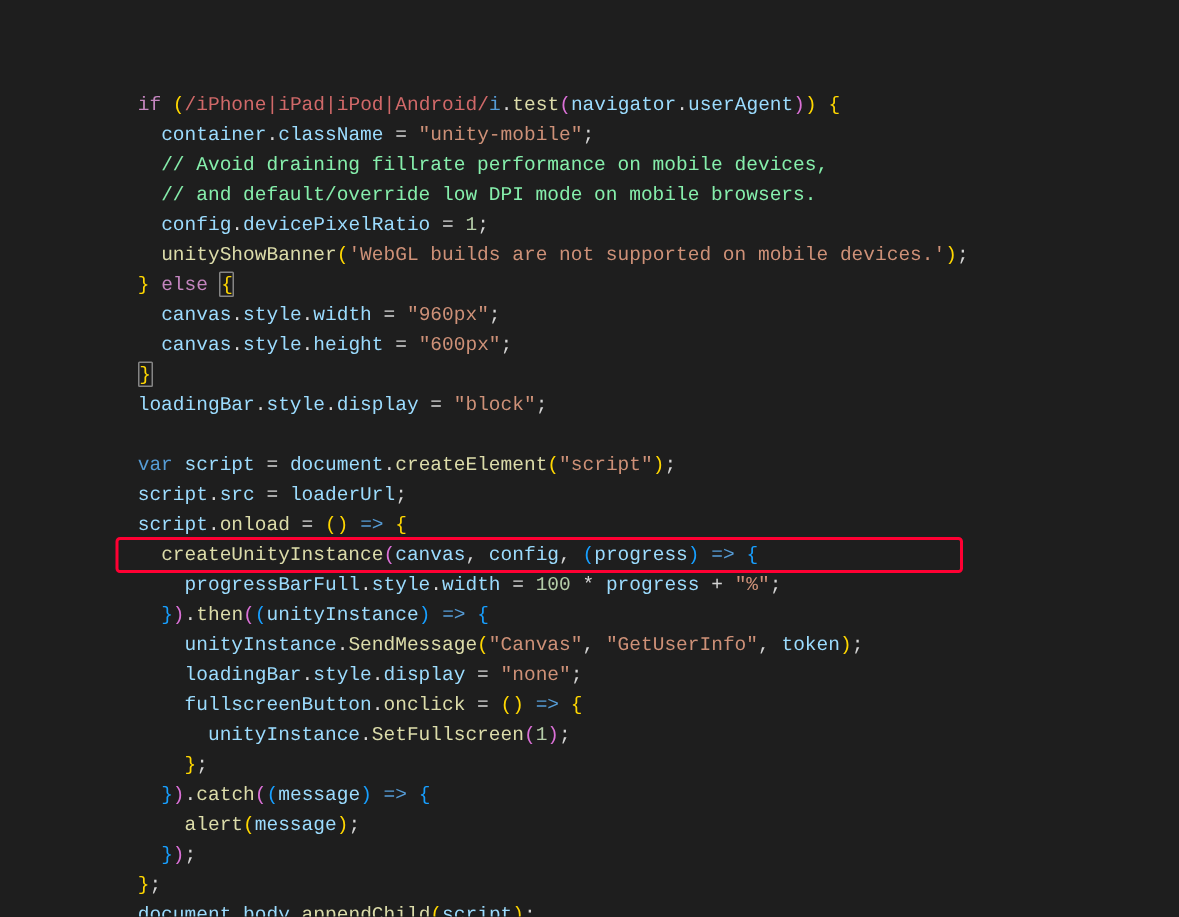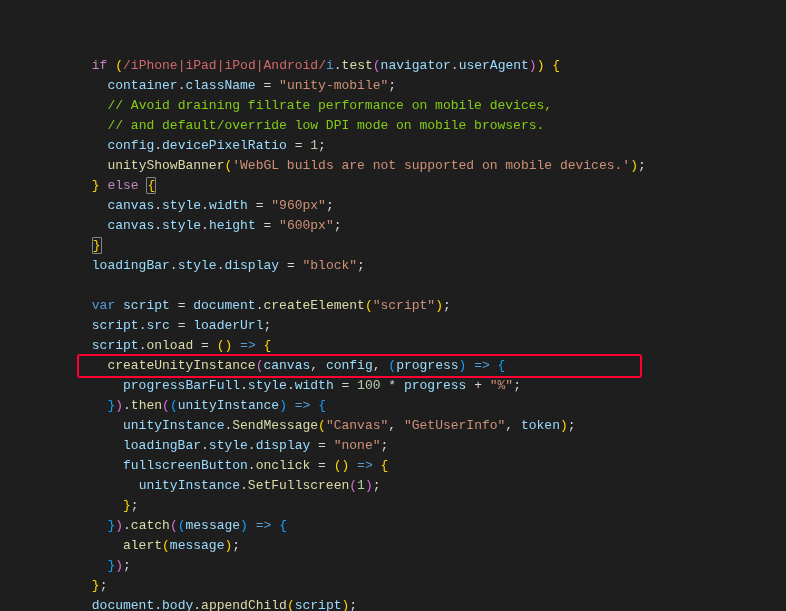--- a/index.html
+++ b/index.html
@@ -9,21 +9,20 @@
       font-size: 13px;
       line-height: 20px;
       color: #d4d4d4;
       overflow: hidden;
       width: 786px;
       height: 611px;
     }
     .editor {
       display: flex;
       height: 100%;
-      align-items: center;
     }
     .gutter {
       width: 30px;
       background: #1e1e1e;
       border-right: none;
       flex-shrink: 0;
       position: relative;
     }
     .fold-area {
       width: 15px;
@@ -45,21 +44,21 @@
       border: 2px solid #ff0033;
       border-radius: 3px;
       pointer-events: none;
     }
     .c-kw { color: #c586c0; }
     .c-type { color: #569cd6; }
     .c-fn { color: #dcdcaa; }
     .c-var { color: #9cdcfe; }
     .c-str { color: #ce9178; }
     .c-num { color: #b5cea8; }
-    .c-comment { color: #84cc16; }
+    .c-comment { color: #86efac; }
     .c-plain { color: #d4d4d4; }
     .c-regex { color: #d16969; }
     .c-brace-y { color: #ffd700; }
     .c-brace-p { color: #da70d6; }
     .c-brace-b { color: #179fff; }
   </style>
 </head>
 <body>
 
 <div class="editor">

